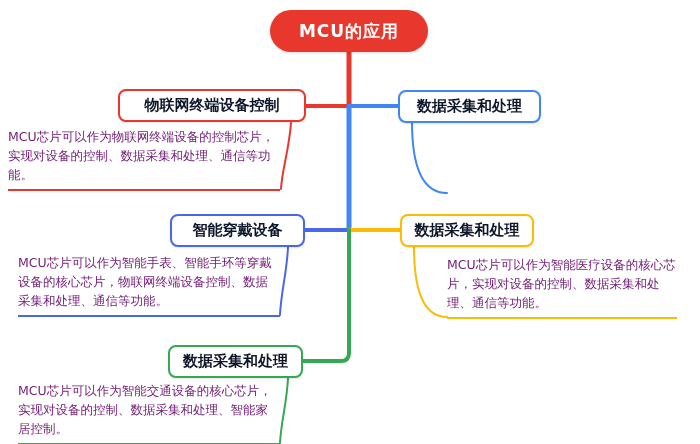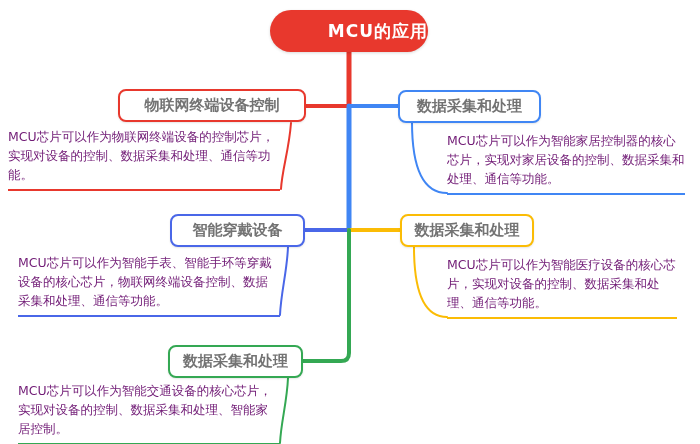--- a/index.html
+++ b/index.html
@@ -16,27 +16,27 @@
   }
   svg.links { position:absolute; left:0; top:0; }
   svg .main  { fill:none; stroke:var(--c); stroke-width:4;   stroke-linecap:round; }
   svg .trunk { fill:none; stroke:var(--c); stroke-width:5;   stroke-linecap:round; }
   svg .sub   { fill:none; stroke:var(--c); stroke-width:2;   stroke-linecap:round; }
 
   .root {
     position:absolute; left:270px; top:10px; width:158px; height:42px;
     border-radius:21px; background:var(--c); color:#ffffff;
     font-size:17px; font-weight:bold; letter-spacing:1px;
-    display:flex; align-items:center; justify-content:flex-end;
+    display:flex; align-items:center; justify-content:center;
     box-shadow:0 1px 3px rgba(0,0,0,.15);
   }
   .topic {
     position:absolute; height:33px;
     background:#ffffff; border:2px solid var(--c); border-radius:8px;
-    color:#737373; font-weight:bold; font-size:15px;
+    color:#0f172a; font-weight:bold; font-size:15px;
     display:flex; align-items:center; justify-content:center;
     box-shadow:0 1px 2px rgba(0,0,0,.10);
     cursor:pointer;
   }
   .desc {
     position:absolute;
     font-size:12.5px; line-height:1.5; color:#701a75;
     border-bottom:2px solid var(--c);
     padding-bottom:5px;
     cursor:pointer;
@@ -96,21 +96,20 @@
   </div>
 
   <div class="topic t0" style="--c: #e8382d;">
     <span>物联网终端设备控制</span>
   </div>
   <div class="desc d0" style="--c: #e8382d;">MCU芯片可以作为物联网终端设备的控制芯片，实现对设备的控制、数据采集和处理、通信等功能。</div>
 
   <div class="topic t1" style="--c: #4086f4;">
     <span>数据采集和处理</span>
   </div>
-  <div class="desc d1" style="--c: #4086f4;">MCU芯片可以作为智能家居控制器的核心芯片，实现对家居设备的控制、数据采集和处理、通信等功能。</div>
 
   <div class="topic t2" style="--c: #4a67e8;">
     <span>智能穿戴设备</span>
   </div>
   <div class="desc d2" style="--c: #4a67e8;">MCU芯片可以作为智能手表、智能手环等穿戴设备的核心芯片，物联网终端设备控制、数据采集和处理、通信等功能。</div>
 
   <div class="topic t3" style="--c: #fbbc05;">
     <span>数据采集和处理</span>
   </div>
   <div class="desc d3" style="--c: #fbbc05;">MCU芯片可以作为智能医疗设备的核心芯片，实现对设备的控制、数据采集和处理、通信等功能。</div>

